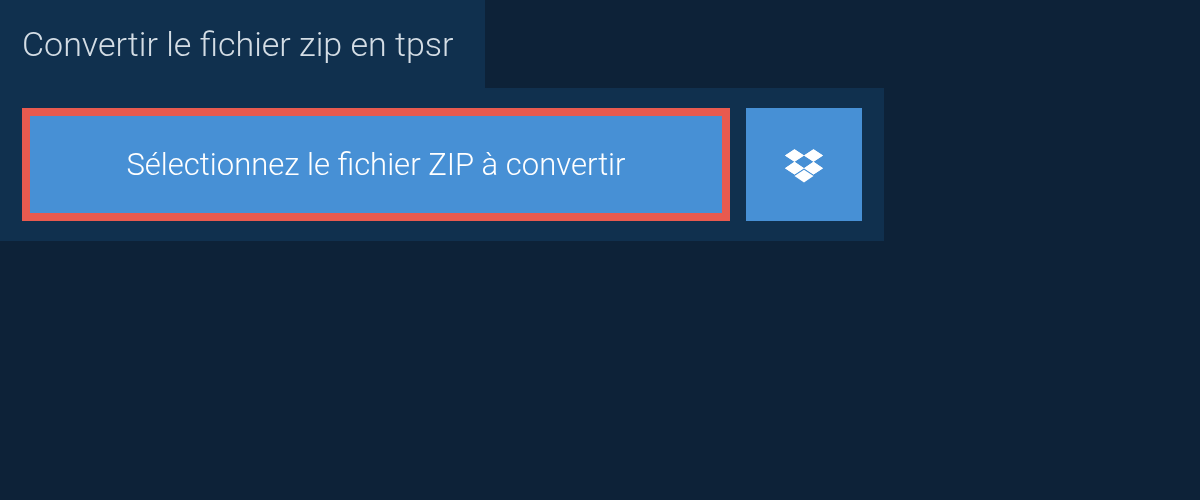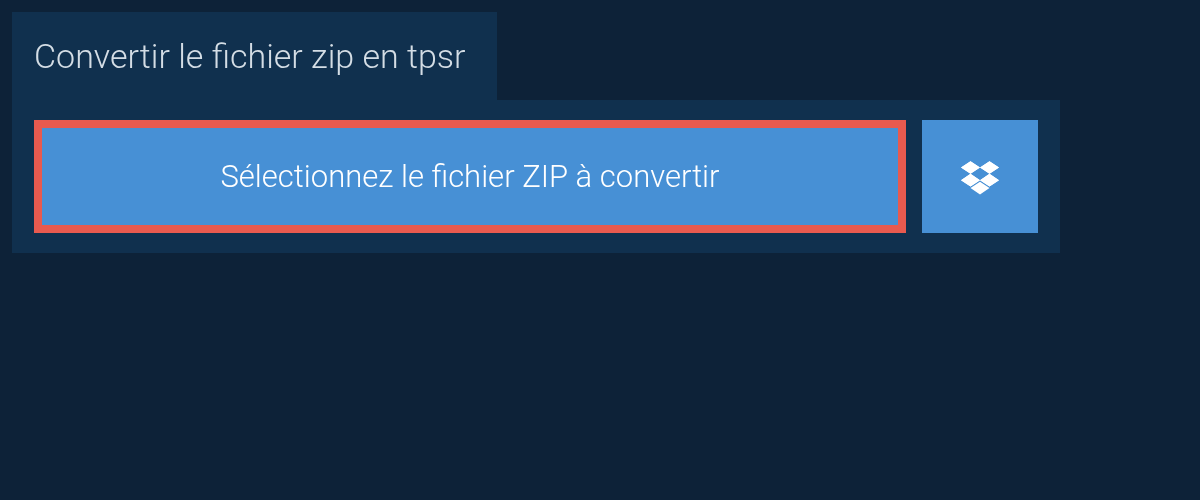--- a/index.html
+++ b/index.html
@@ -8,38 +8,38 @@
       box-sizing: border-box;
     }
     body {
       background-color: #0d2238;
       font-family: -apple-system, BlinkMacSystemFont, "Segoe UI", Roboto, Helvetica, Arial, sans-serif;
       width: 1200px;
       height: 500px;
       overflow: hidden;
     }
     .container {
-      padding: 12px;
+      padding: 0;
       border-radius: 21px;
     }
     .header-tab {
       background-color: #10304e;
       display: inline-block;
       padding: 24px 32px 24px 22px;
       color: #d4dde5;
       font-size: 34px;
       font-weight: 300;
     }
     .action-panel {
       background-color: #10304e;
       padding: 20px 22px;
       display: flex;
       gap: 16px;
       align-items: stretch;
-      width: 1048px;
+      width: 884px;
     }
     .select-button {
       flex: 1;
       background-color: #4790d5;
       border: 8px solid #e85a4f;
       color: #ffffff;
       font-size: 31px;
       font-weight: 300;
       padding: 30px 20px;
       text-align: center;

